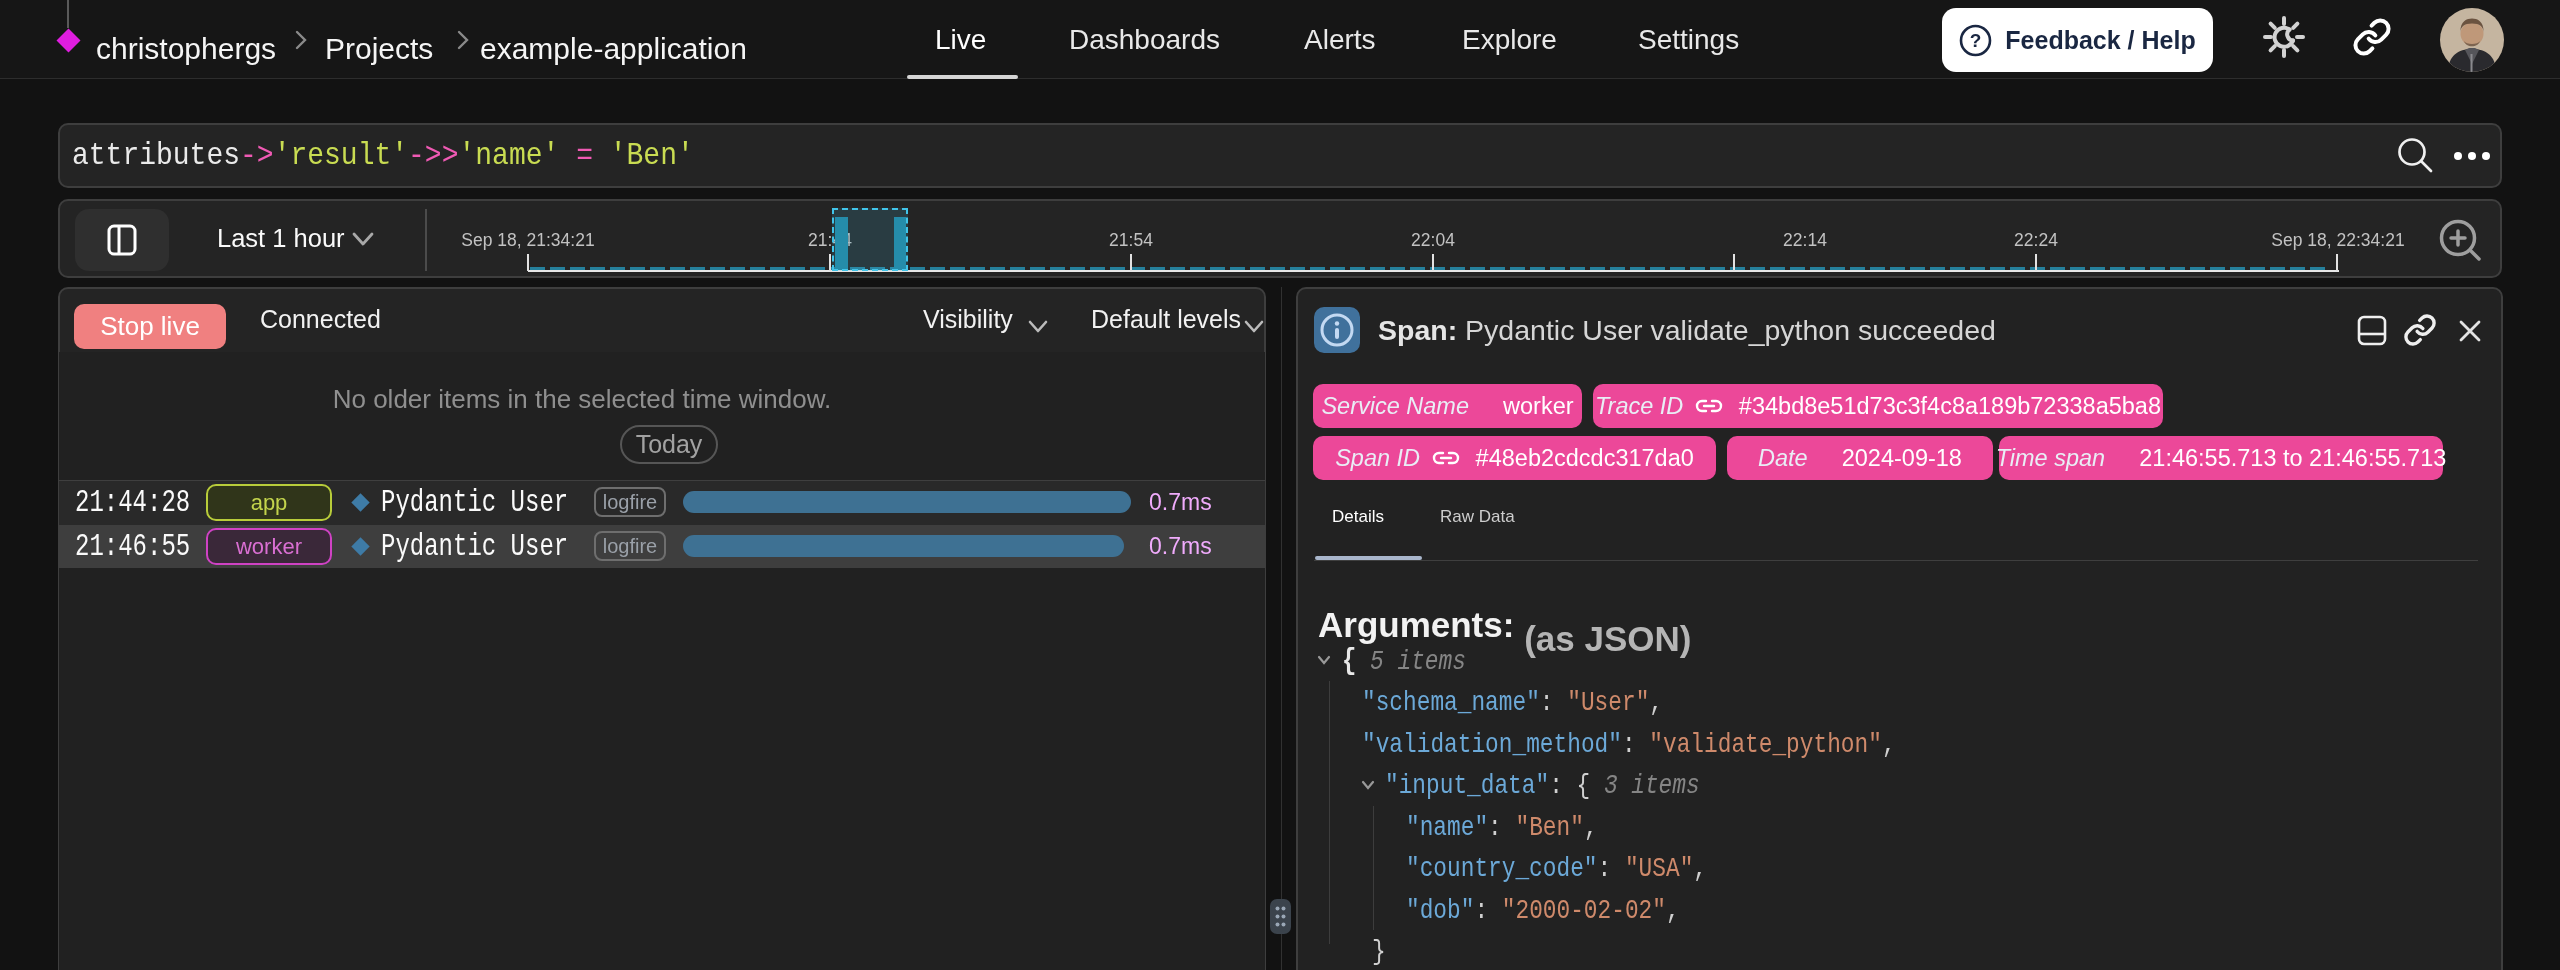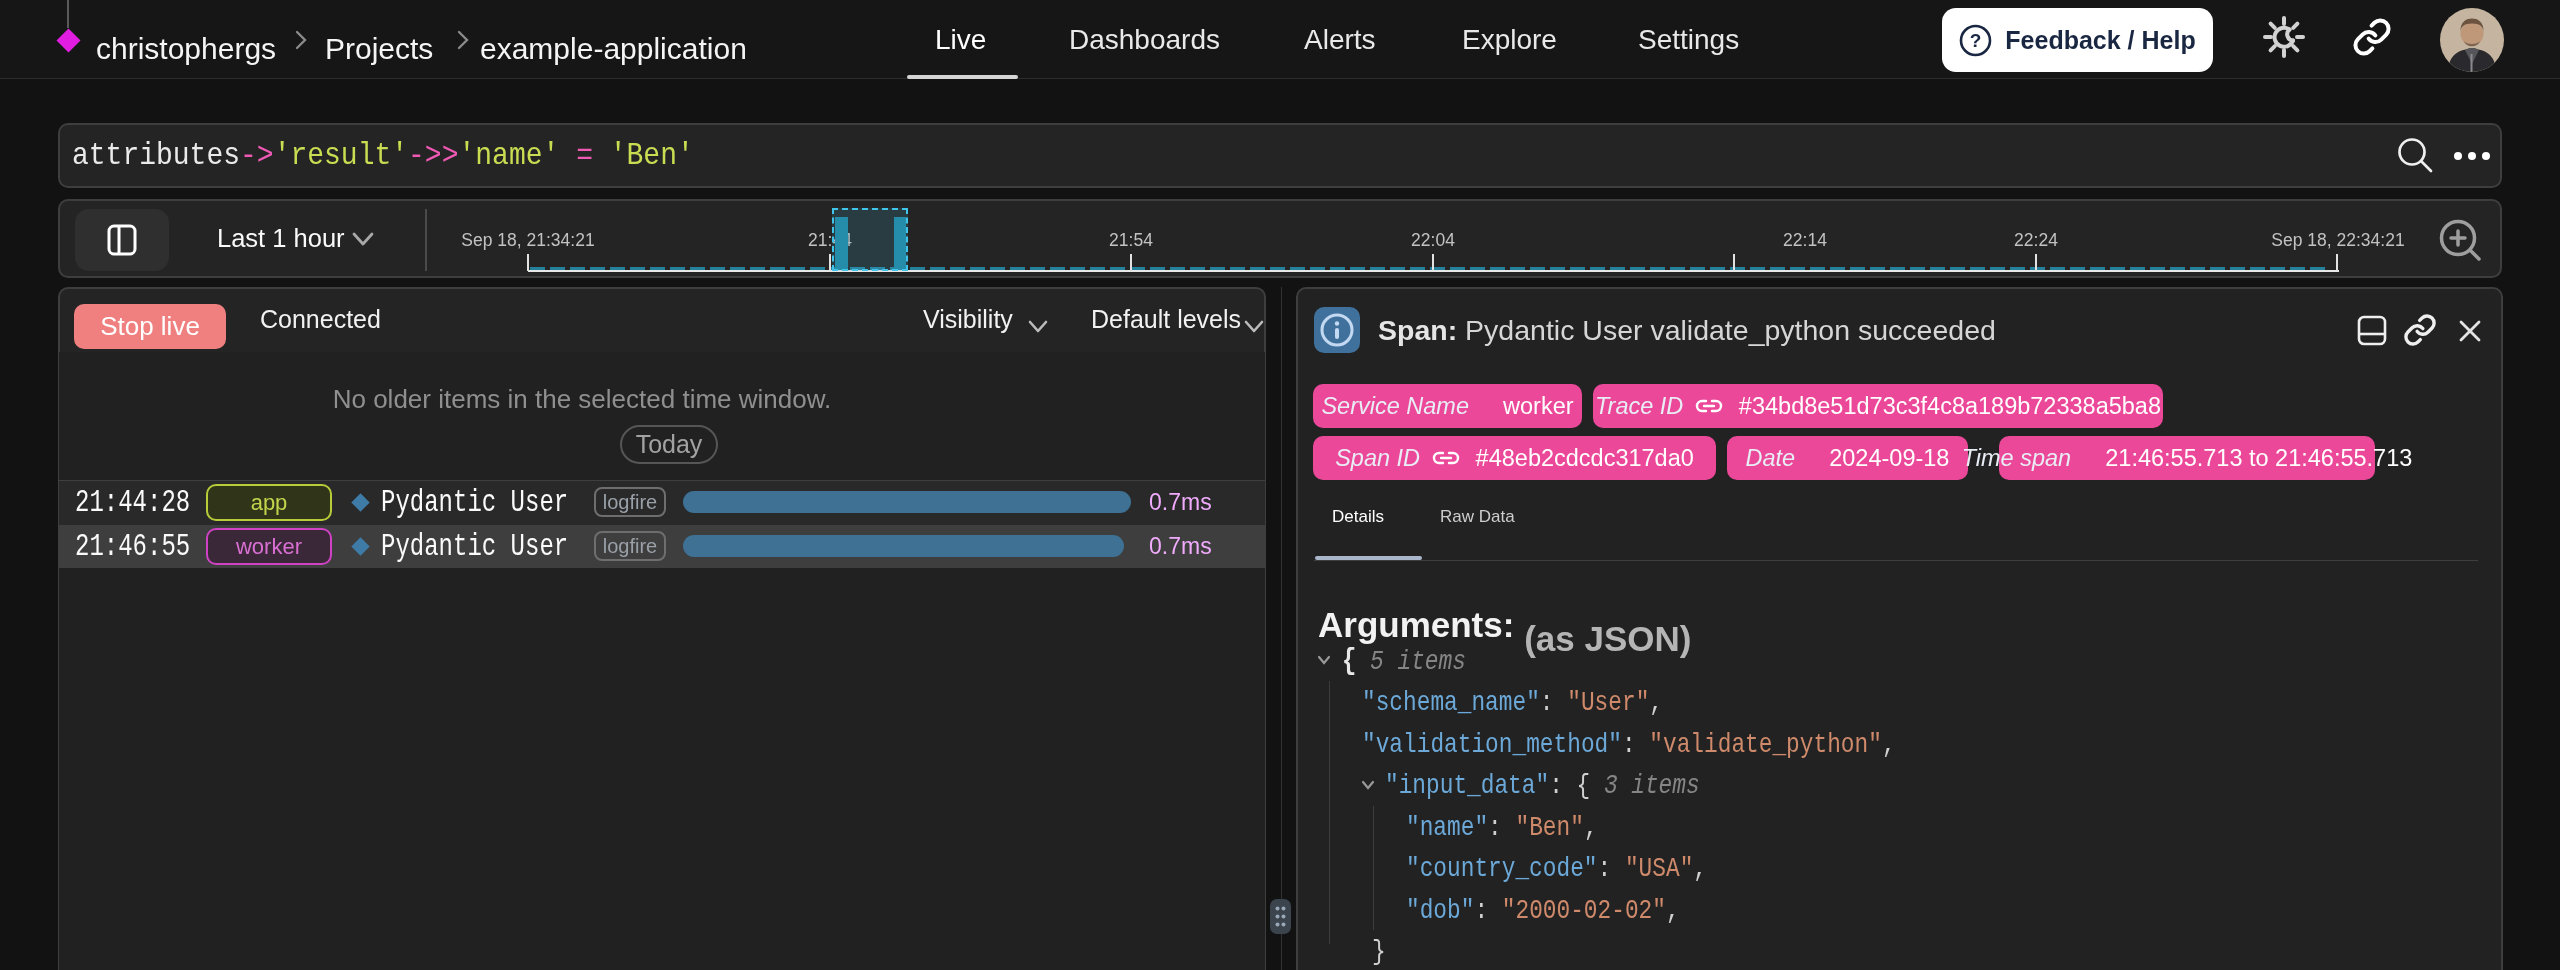--- a/index.html
+++ b/index.html
@@ -274,22 +274,22 @@
 <div class="abs pill" style="left:1593px;top:384px;width:570px"><i>Trace ID</i>  <svg width="28" height="22" viewBox="0 0 28 22" fill="none" stroke="#fff" stroke-width="2.4" stroke-linecap="round">
       <path d="M11 6 L7 6 A 5 5 0 0 0 7 16 L11 16"></path>
       <path d="M17 6 L21 6 A 5 5 0 0 1 21 16 L17 16"></path>
       <line x1="9" y1="11" x2="19" y2="11"></line>
     </svg> #34bd8e51d73c3f4c8a189b72338a5ba8</div>
 <div class="abs pill" style="left:1313px;top:436px;width:403px"><i>Span ID</i>  <svg width="28" height="22" viewBox="0 0 28 22" fill="none" stroke="#fff" stroke-width="2.4" stroke-linecap="round">
       <path d="M11 6 L7 6 A 5 5 0 0 0 7 16 L11 16"></path>
       <path d="M17 6 L21 6 A 5 5 0 0 1 21 16 L17 16"></path>
       <line x1="9" y1="11" x2="19" y2="11"></line>
     </svg> #48eb2cdcdc317da0</div>
-<div class="abs pill" style="left:1727px;top:436px;width:241px"><i>Date</i>  2024-09-18</div>
-<div class="abs pill" style="left:1999px;top:436px;width:376px"><i>Time span</i>  21:46:55.713 to 21:46:55.713</div>
+<div class="abs pill" style="left:1727px;top:436px;width:266px"><i>Date</i>  2024-09-18</div>
+<div class="abs pill" style="left:1999px;top:436px;width:444px"><i>Time span</i>  21:46:55.713 to 21:46:55.713</div>
 <div class="abs tab cy" style="left:1332px;color:#fff">Details</div>
 <div class="abs tab cy" style="left:1440px;color:#cdcdcd">Raw Data</div>
 <div id="tabline" class="abs"></div>
 <div id="tabborder" class="abs"></div>
 <div id="argh" class="abs cy">Arguments:&nbsp;<span>(as JSON)</span></div>
 
 <svg class="abs" style="left:1316px;top:654px" width="16" height="12" viewBox="0 0 16 12">
     <path d="M3 3 L8 9 L13 3" fill="none" stroke="#999" stroke-width="2.2" stroke-linecap="round"></path>
   </svg>
 <div class="abs jline" style="left:1342px;top:661px"><span style="color:#e8e8e8;font-size:24px;font-weight:bold">{</span><span class="ji"> 5 items</span></div>

